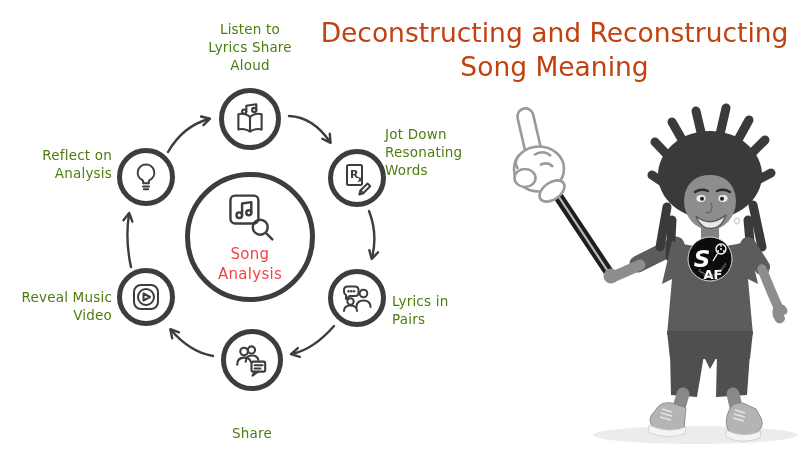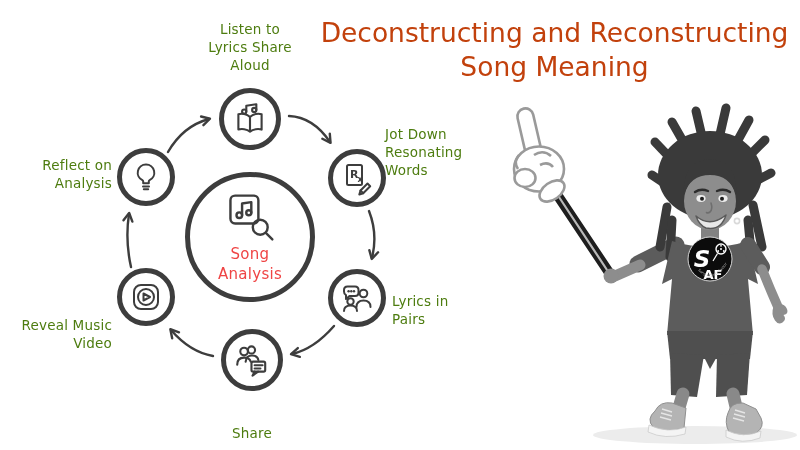--- a/index.html
+++ b/index.html
@@ -34,22 +34,22 @@
   .node-reflect{left:117px;top:148px;width:58px;height:58px;}
   .label{
     position:absolute;font-size:13.5px;color:#4d7c0f;line-height:1.33;
     letter-spacing:.2px;
   }
   .label span{display:block;}
   .label-listen {left:185px;top:21px; width:130px;text-align:center;}
   .label-jot    {left:377px;top:126px;width:95px; text-align:left;margin-left:8px;}
   .label-discuss{left:392px;top:293px;width:95px; text-align:left;}
   .label-share  {left:158px;top:397px;width:188px;text-align:center;margin-top:28px;}
-  .label-reveal {left:5px;  top:289px;width:107px;text-align:right;margin-top:28px;}
-  .label-reflect{left:5px;  top:157px;width:107px;text-align:right;}
+  .label-reveal {left:5px;  top:289px;width:107px;text-align:right;}
+  .label-reflect{left:5px;  top:147px;width:107px;text-align:right;}
   .center-label{
     font-size:15px;color:#ef4444;text-align:center;line-height:1.3;letter-spacing:.3px;
   }
   .center-label span{display:block;}
   
   .character{position:absolute;left:490px;top:95px;}
 </style>
 </head>
 <body>
 

